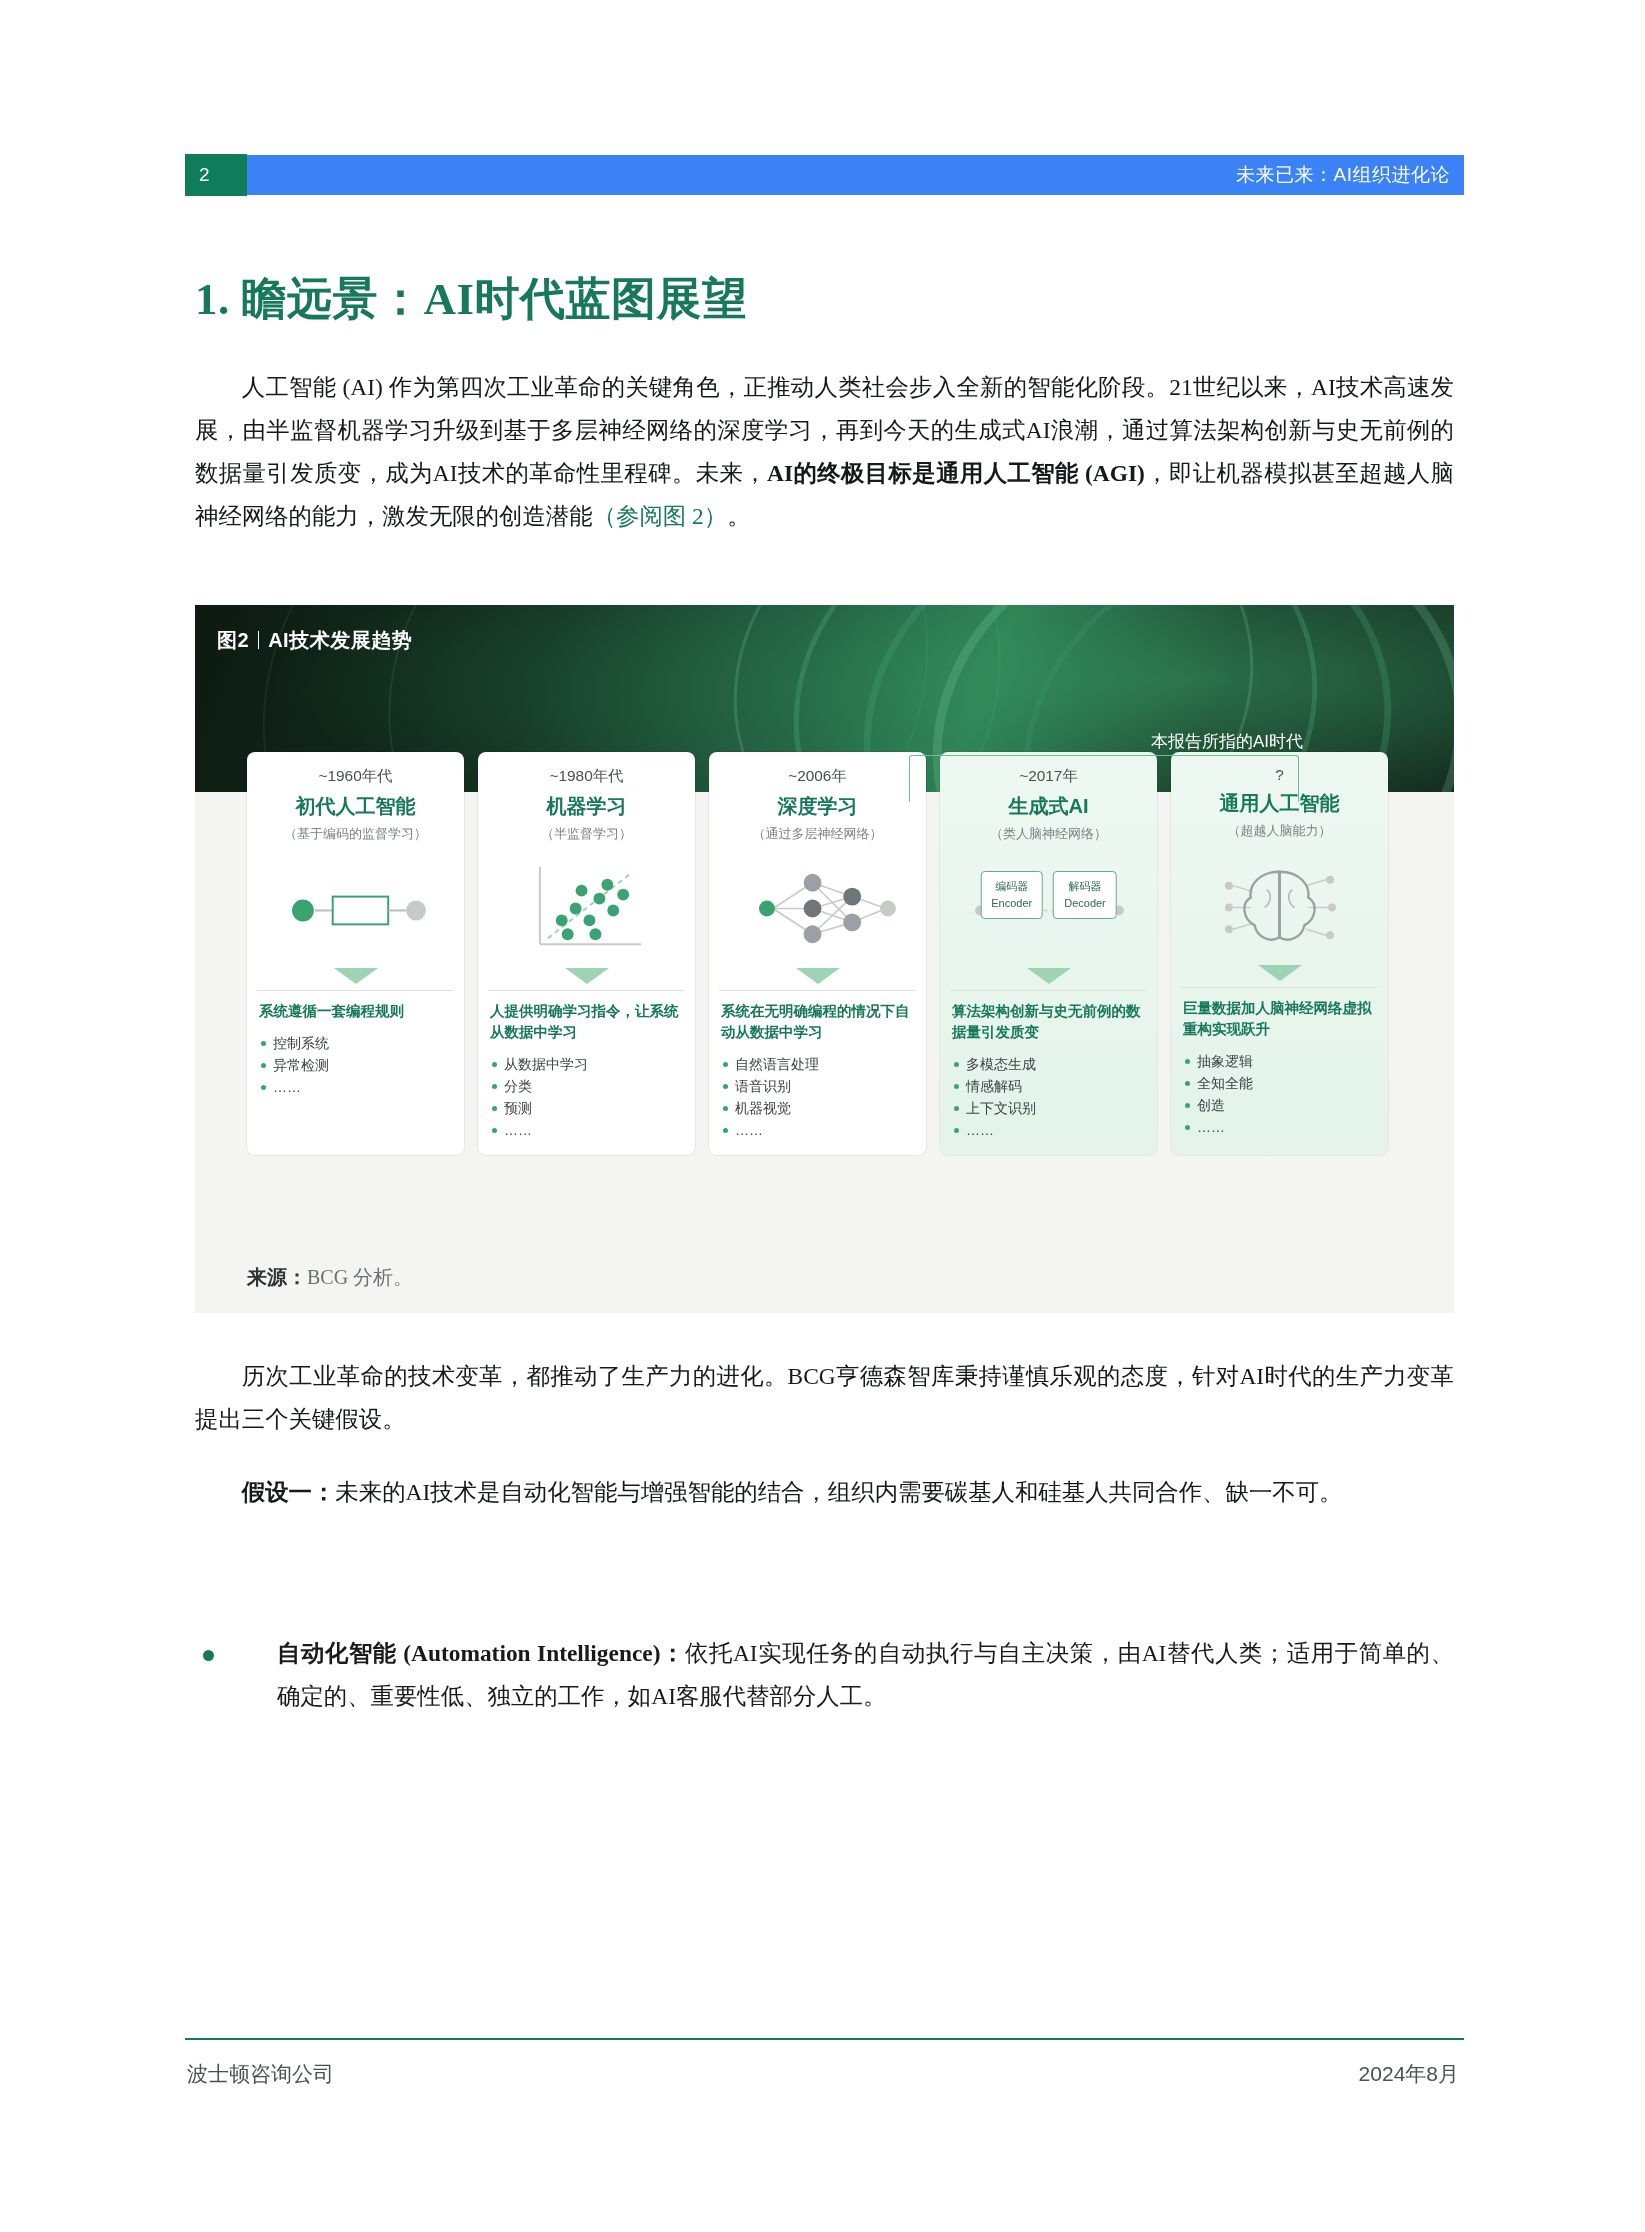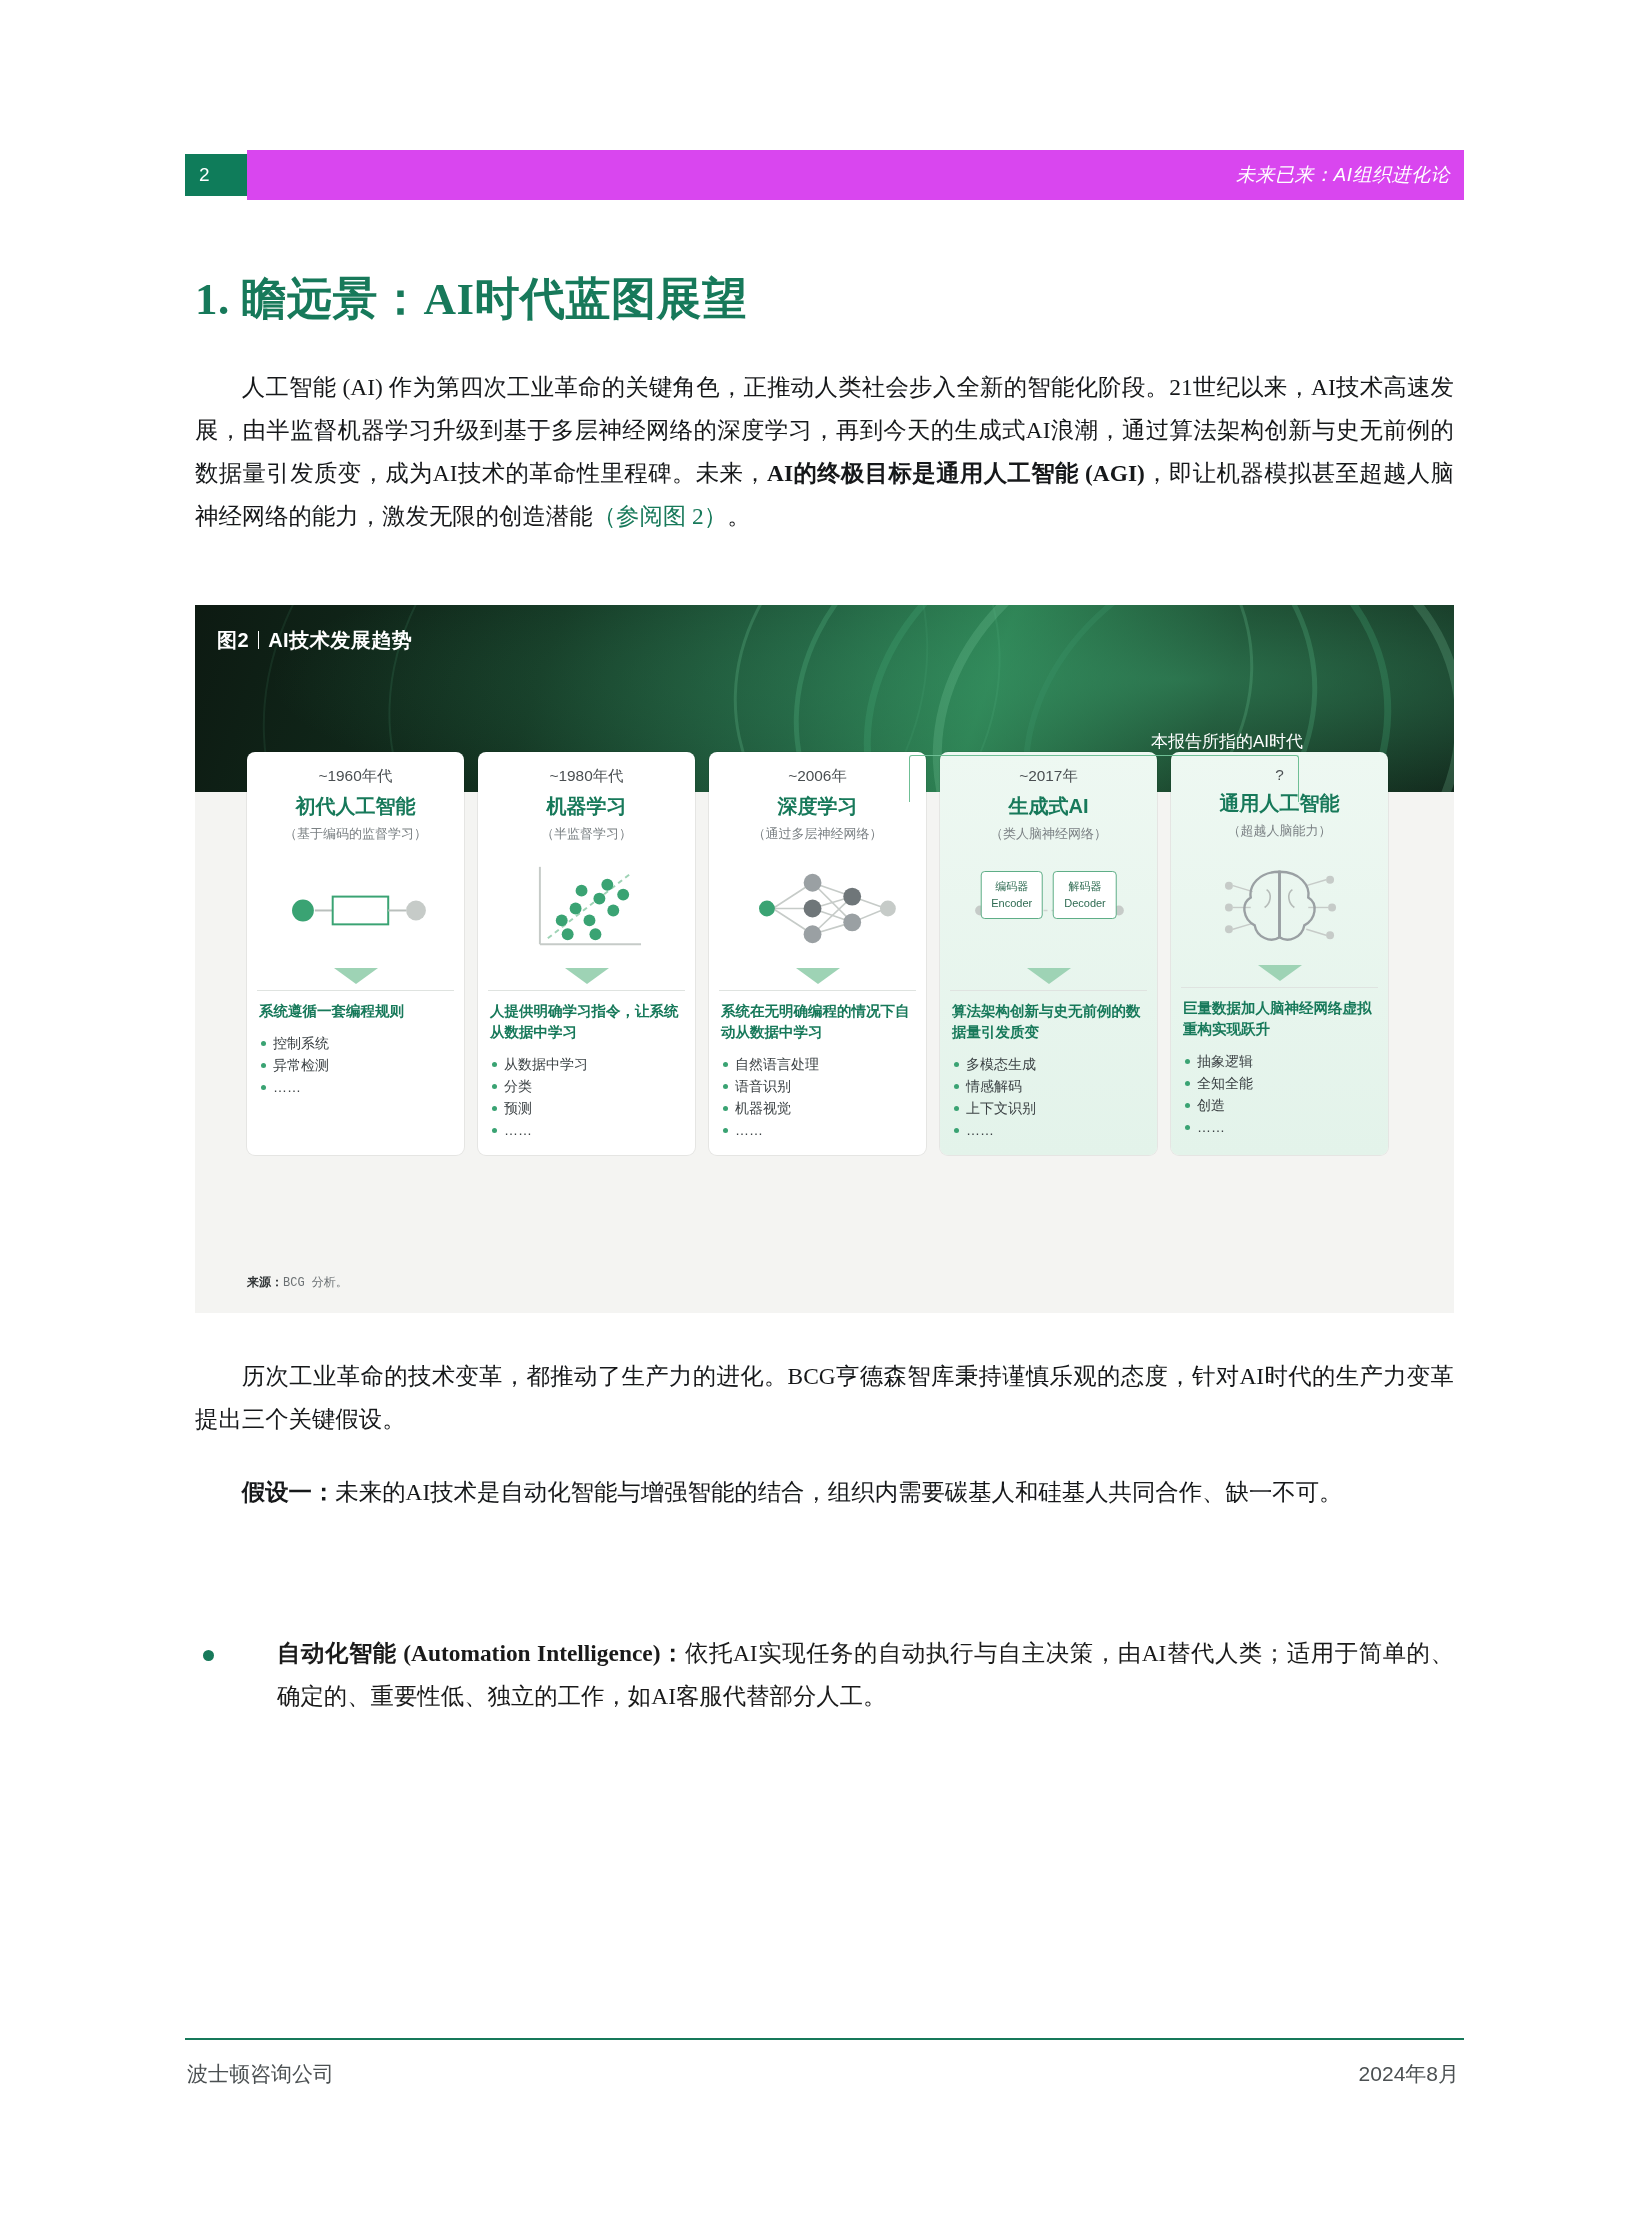--- a/index.html
+++ b/index.html
@@ -37,24 +37,23 @@
     color: #ffffff;
     display: flex;
     align-items: center;
     padding-left: 14px;
     box-sizing: border-box;
     font-family: "Liberation Sans", sans-serif;
     font-size: 19px;
   }
   .header-bar {
     flex: 1;
-    height: 50px;
-    background: #d946ef;
+    height: 40px;
+    background: #3b82f6;
     position: relative;
-    font-style: italic;
   }
   .header-title {
     position: absolute;
     right: 14px;
     top: 50%;
     transform: translateY(-50%);
     color: #ffffff;
     font-family: "Liberation Sans", sans-serif;
     font-size: 19px;
     letter-spacing: 0.5px;
@@ -233,22 +232,22 @@
     position: absolute;
     left: 2px; top: 9px;
     width: 5px; height: 5px;
     border-radius: 50%;
     background: #3aa373;
   }
   .exhibit-source {
     position: absolute;
     left: 52px;
     bottom: 22px;
-    font-family: Liberation Mono, monospace;
-    font-size: 12px;
+    font-family: Liberation Serif, serif;
+    font-size: 20px;
     color: #6b7073;
     margin-top: 32px;
   }
   .exhibit-source b { color: #2f3335; }
 
   
   .p2 { top: 1355px; }
   .p3 { top: 1471px; }
 
   .bullet-block {

